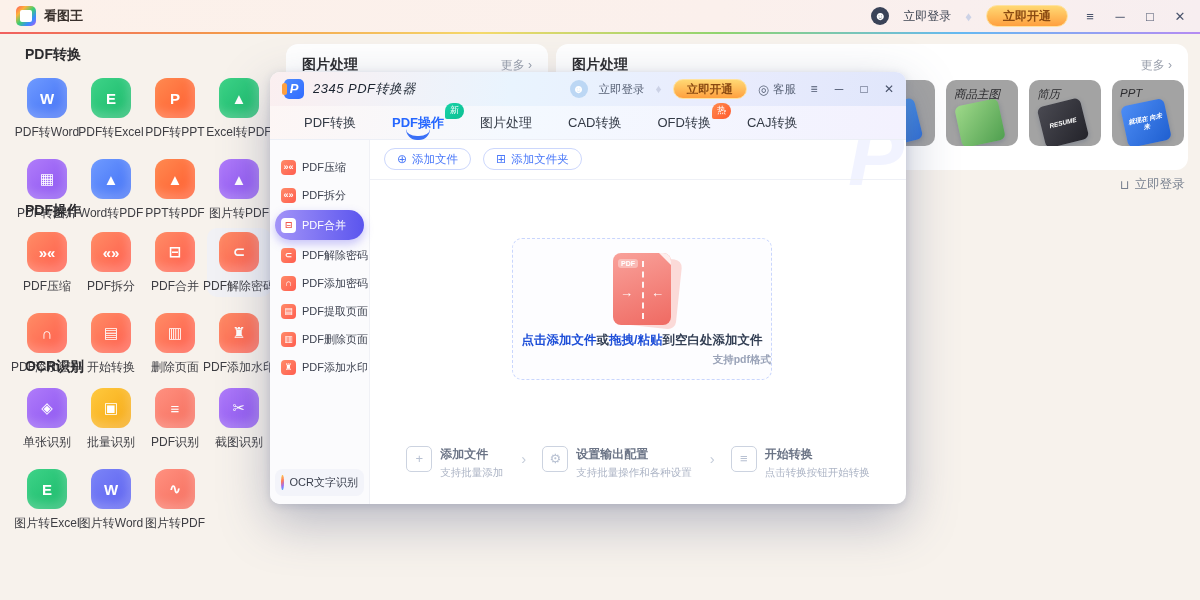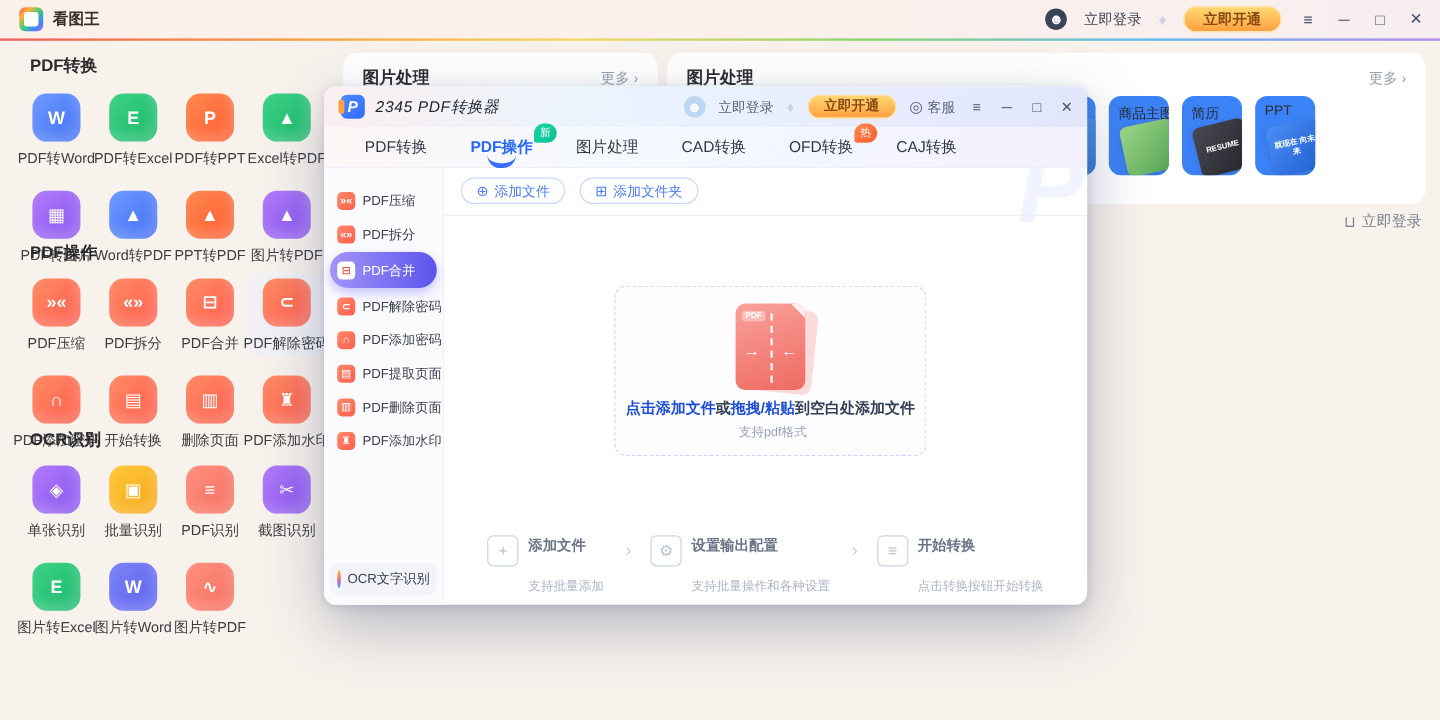--- a/index.html
+++ b/index.html
@@ -41,21 +41,21 @@
   .tool .lbl { margin-top:6px; font-size:12px; color:#3d3d42; white-space:nowrap; }
 
   
   .panel { position:absolute; background:#fff; border-radius:12px; z-index:0; }
   #panel1 { left:286px; top:44px; width:262px; height:132px; }
   #panel2 { left:556px; top:44px; width:632px; height:126px; }
   .panel-head { display:flex; justify-content:space-between; align-items:center; padding:12px 16px 0; }
   .panel-title { font-size:14px; font-weight:bold; color:#2b2b2e; }
   .panel-more { font-size:12px; color:#9aa0ad; }
   .cards { position:absolute; left:307px; top:36px; display:flex; gap:11px; }
-  .dcard { width:50px; height:66px; border-radius:10px; background:#3b82f6; padding:7px 8px 0; position:relative; overflow:hidden; }
+  .dcard { width:72px; height:66px; border-radius:10px; background:#a3a3a3; padding:7px 8px 0; position:relative; overflow:hidden;font-style:italic; }
   .dcard .dlabel { font-size:11.5px; color:#2b2b2e; white-space:nowrap; }
   .dcard .thumb { position:absolute; left:12px; top:22px; width:44px; height:42px; border-radius:6px;
     display:flex; align-items:center; justify-content:center; text-align:center;
     color:#fff; font-size:6.5px; font-weight:bold; line-height:1.2; padding:2px;
     box-shadow:0 2px 5px rgba(40,60,100,.25); }
   #clear-all { position:absolute; left:1120px; top:176px; display:flex; align-items:center; gap:5px;
     font-size:12.5px; color:#78808f; z-index:0; }
 
   
   #modal { position:absolute; left:270px; top:72px; width:636px; height:432px; background:#fff;
@@ -126,29 +126,29 @@
   .pdf-front .fold { position:absolute; right:0; top:0; width:0; height:0;
     border-left:12px solid transparent; border-top:12px solid #fff; opacity:.85; }
   .pdf-front .tag { position:absolute; left:5px; top:6px; font-size:7px; font-weight:bold; color:#fff;
     background:rgba(255,255,255,.35); border-radius:3px; padding:1px 3px; }
   .pdf-front .dashline { position:absolute; left:50%; top:8px; bottom:6px; border-left:2px dashed rgba(255,255,255,.9); }
   .pdf-front .ar { position:absolute; top:32px; color:#fff; font-weight:bold; font-size:13px; }
   .pdf-front .ar.l { left:7px; } .pdf-front .ar.r { right:7px; }
   .dz-line { position:absolute; left:0; right:0; bottom:30px; text-align:center; font-size:12.5px;
     font-weight:bold; color:#333f54; white-space:nowrap; }
   .dz-line .blue { color:#1d4ed8; }
-  .dz-hint { position:absolute; left:4px; right:0; bottom:12px; text-align:center; font-size:10.5px; color:#9aa3b8; }
+  .dz-hint { position:absolute; left:4px; right:0; bottom:12px; text-align:right; font-size:10.5px; color:#9aa3b8;font-weight:bold; }
 
   .steps { position:absolute; left:0; right:0; top:306px; display:flex; justify-content:center;
     align-items:flex-start; gap:16px; }
   .step { display:flex; gap:8px; align-items:flex-start; }
   .step .sic { width:26px; height:26px; border:1.5px solid #ccd3e0; border-radius:5px; color:#b8c1d2;
     font-size:13px; line-height:23px; text-align:center; }
   .step .stitle { font-size:12px; font-weight:bold; color:#6b7486; }
-  .step .sdesc { font-size:10.5px; color:#adb5c6; margin-top:19px; white-space:nowrap; }
+  .step .sdesc { font-size:10.5px; color:#adb5c6; margin-top:3px; white-space:nowrap; }
   .step .sarrow { font-size:15px; color:#c5cdda; margin:4px 0 0 10px; }
   .m-mark { position:absolute; right:2px; top:36px; font-size:84px; font-weight:900; font-style:italic;
     color:rgba(120,140,255,.10); pointer-events:none; }
 </style>
 </head>
 <body>
 
 <div id="titlebar">
   <div class="app-logo"></div>
   <div class="app-title">看图王</div>

